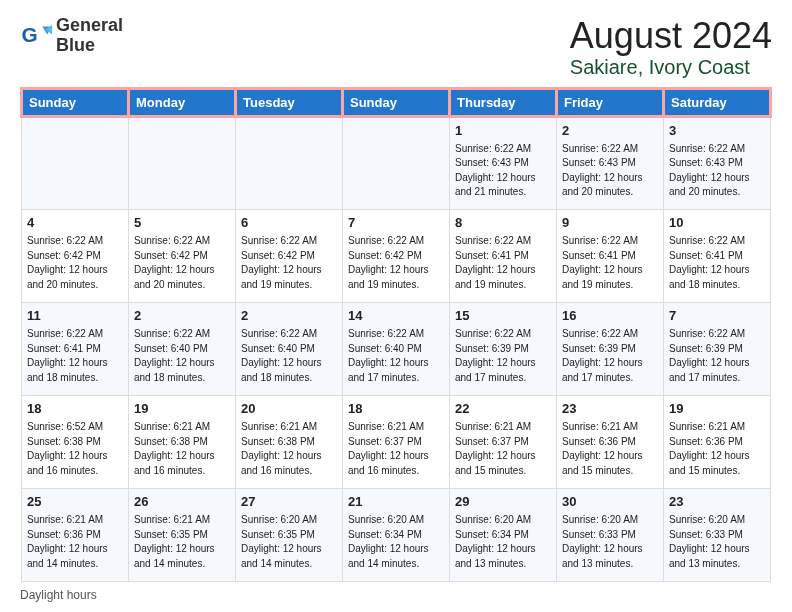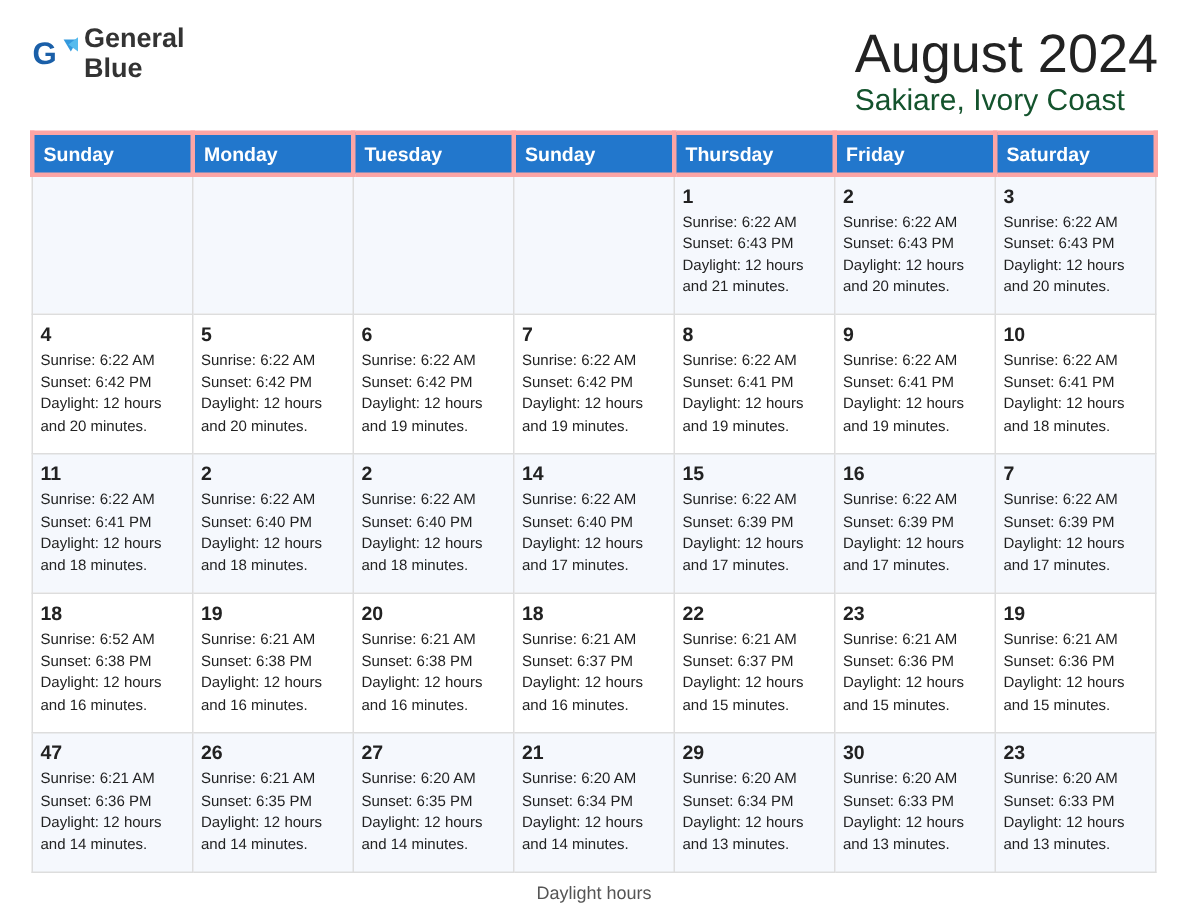--- a/index.html
+++ b/index.html
@@ -89,21 +89,20 @@
       margin-bottom: 2px;
       display: block;
     }
     .day-info {
       font-size: 10px;
       color: #222;
       line-height: 1.45;
     }
     .footer {
       display: flex;
-      justify-content: center;
       align-items: center;
       margin-top: 6px;
     }
     .footer-text {
       font-size: 12px;
       color: #555;
     }
   </style>
 </head>
 <body>
@@ -291,21 +290,21 @@
           </td>
           <td>
             <span class="day-num">19</span>
             <div class="day-info">Sunrise: 6:21 AM
 Sunset: 6:36 PM
 Daylight: 12 hours and 15 minutes.</div>
           </td>
         </tr>
         <tr>
           <td>
-            <span class="day-num">47</span>
+            <span class="day-num">25</span>
             <div class="day-info">Sunrise: 6:21 AM
 Sunset: 6:36 PM
 Daylight: 12 hours and 14 minutes.</div>
           </td>
           <td>
             <span class="day-num">26</span>
             <div class="day-info">Sunrise: 6:21 AM
 Sunset: 6:35 PM
 Daylight: 12 hours and 14 minutes.</div>
           </td>

